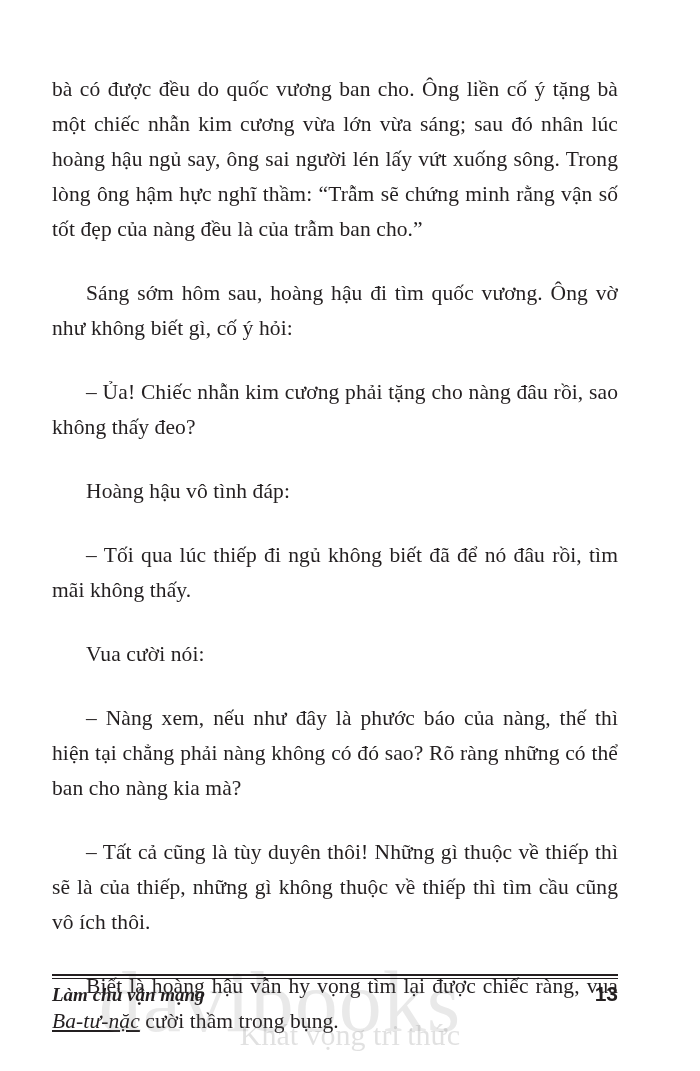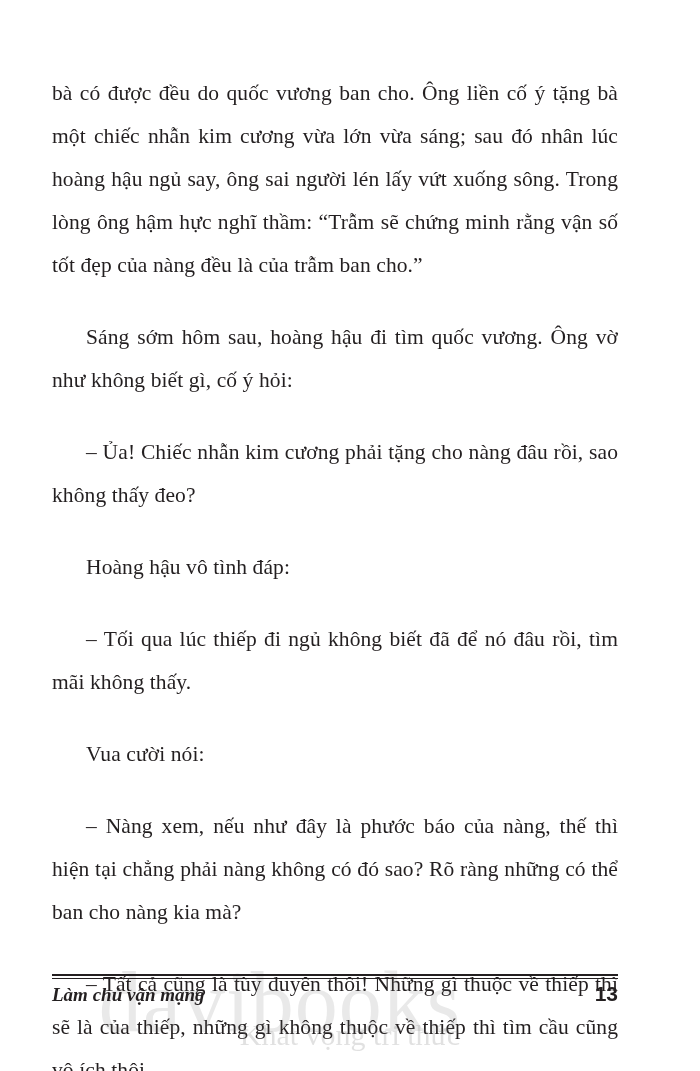--- a/index.html
+++ b/index.html
@@ -25,21 +25,21 @@
   .content {
     position: absolute;
     left: 52px;
     top: 72px;
     width: 566px;
   }
 
   p.para {
     margin: 0 0 0 0;
     font-size: 21.5px;
-    line-height: 43px;
+    line-height: 35px;
     color: #231f20;
     text-align: justify;
     text-indent: 34px;
     letter-spacing: 0.1px;
   }
 
   p.para.noindent {
     text-indent: 0;
   }
 

